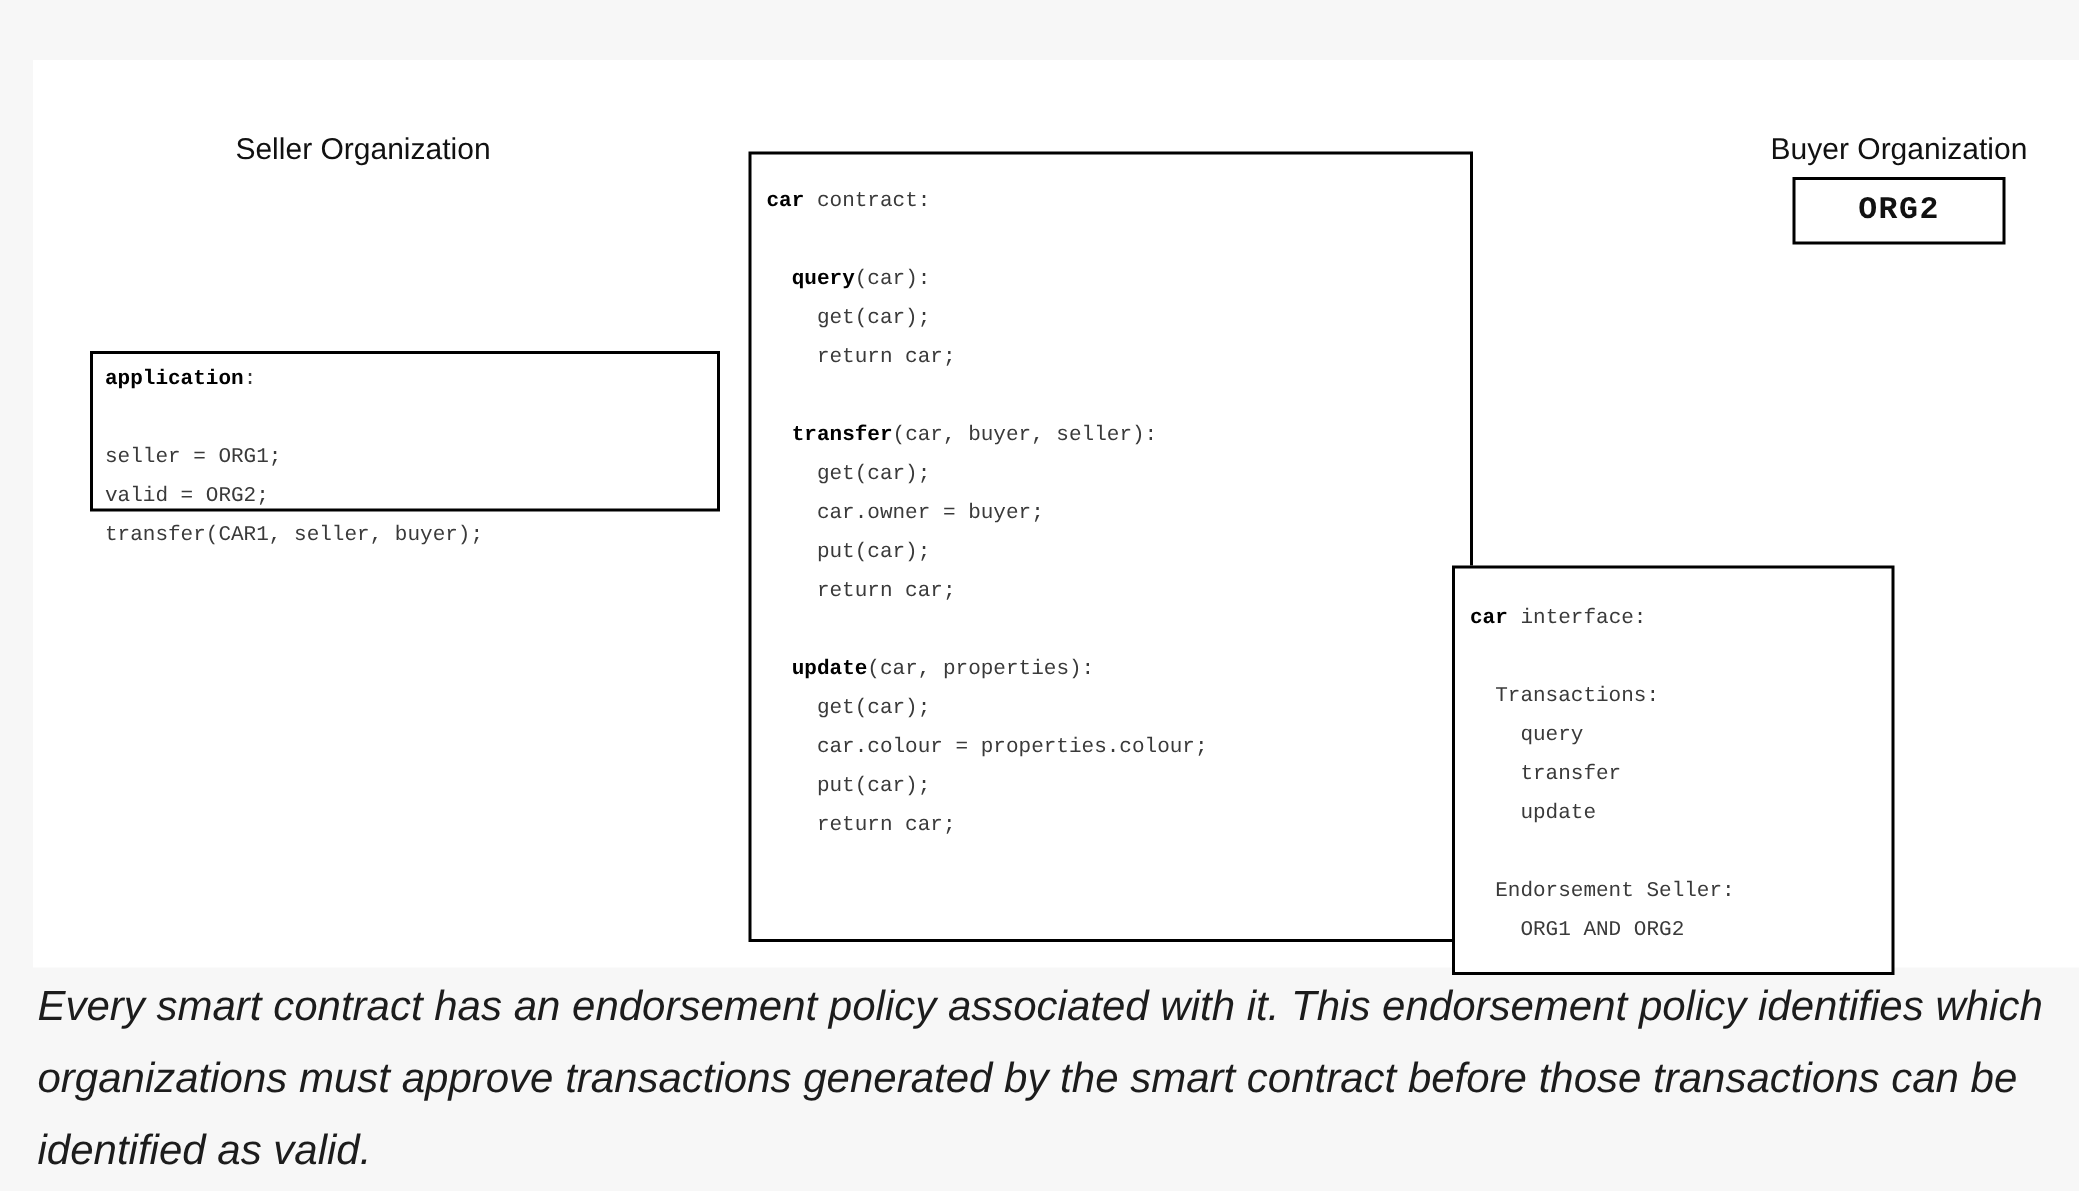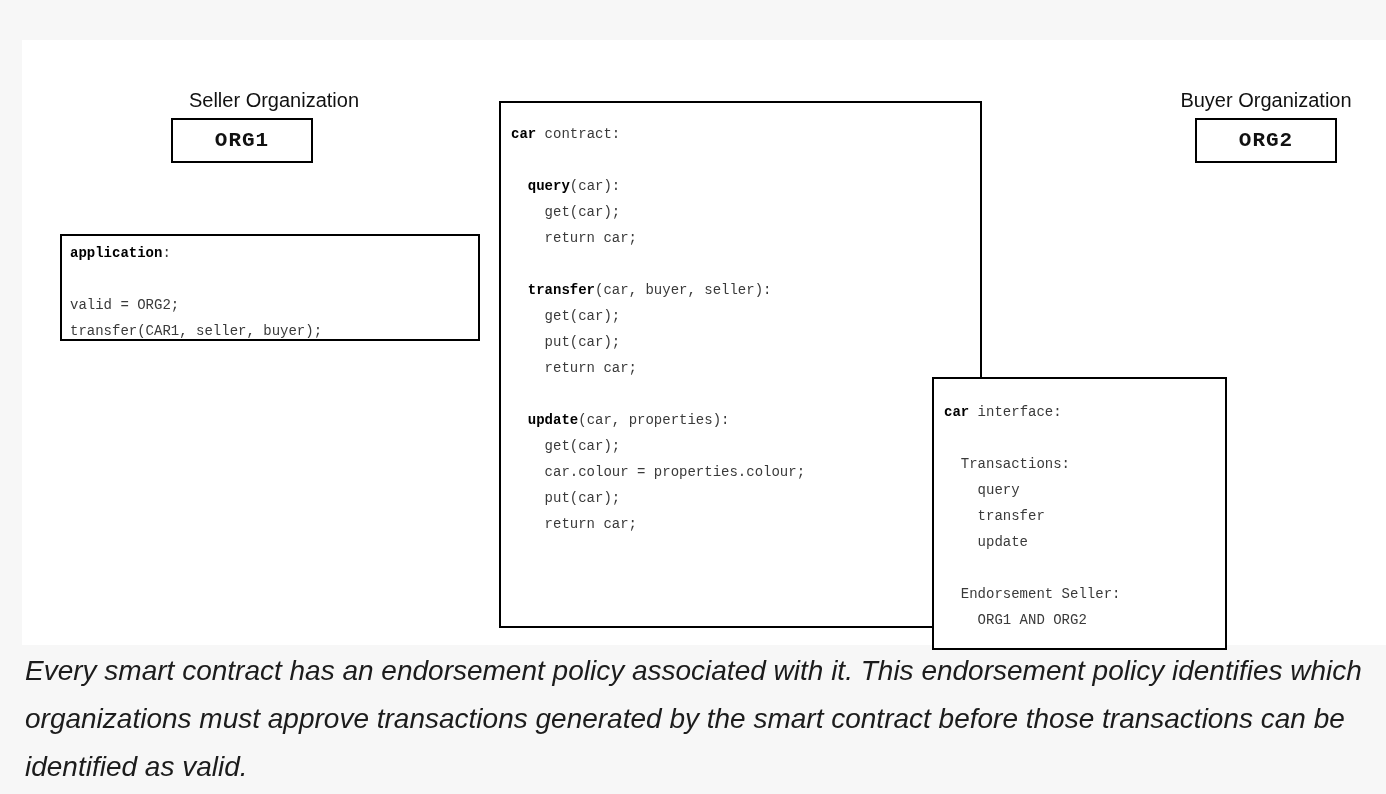--- a/index.html
+++ b/index.html
@@ -19,21 +19,21 @@
     background: #ffffff;
   }
   .org-label {
     position: absolute;
     font-size: 20px;
     line-height: 24px;
     color: #111111;
     text-align: center;
     white-space: nowrap;
   }
-  .org-label.seller { left: 130px; top: 48px; width: 180px; margin-left: 32px; }
+  .org-label.seller { left: 130px; top: 48px; width: 180px; }
   .org-label.buyer  { left: 1154px; top: 48px; width: 180px; }
   .org-box {
     position: absolute;
     width: 142px; height: 45px;
     border: 2px solid #000000;
     background: #ffffff;
     display: flex; align-items: center; justify-content: center;
     font-family: "Liberation Mono", "DejaVu Sans Mono", monospace;
     font-weight: bold;
     font-size: 21px;
@@ -58,21 +58,21 @@
     width: 420px; height: 107px;
     padding: 4px 6px 0 8px;
   }
   .code-box.contract {
     left: 477px; top: 61px;
     width: 483px; height: 527px;
     padding: 18px 6px 0 10px;
     z-index: 1;
   }
   .code-box.interface {
-    left: 910px; top: 337px;
+    left: 946px; top: 337px;
     width: 295px; height: 273px;
     padding: 20px 6px 0 10px;
     z-index: 2;
   }
   .caption {
     position: absolute;
     left: 25px; top: 647px;
     width: 1350px;
     font-style: italic;
     font-size: 28px;
@@ -81,46 +81,45 @@
   }
 </style>
 </head>
 <body>
 
 <div class="page">
   <div class="panel">
 
     <div class="org-label seller">Seller Organization</div>
 
-    <div class="org-box seller">
-      <span>ORG1</span>
-    </div>
 
     <div class="org-label buyer">Buyer Organization</div>
 
     <div class="org-box buyer">
       <span>ORG2</span>
     </div>
 
     <div class="code-box application">
         <div class="code-line"><span class="kw">application</span><span>:</span></div>
         <div class="code-line">&nbsp;</div>
+        <div class="code-line"><span>seller = ORG1;</span></div>
         <div class="code-line"><span>valid = ORG2;</span></div>
         <div class="code-line"><span>transfer(CAR1, seller, buyer);</span></div>
       </div>
 
     <div class="code-box contract">
         <div class="code-line"><span class="kw">car</span><span> contract:</span></div>
         <div class="code-line">&nbsp;</div>
         <div class="code-line"><span>  </span><span class="kw">query</span><span>(car):</span></div>
         <div class="code-line"><span>    get(car);</span></div>
         <div class="code-line"><span>    return car;</span></div>
         <div class="code-line">&nbsp;</div>
         <div class="code-line"><span>  </span><span class="kw">transfer</span><span>(car, buyer, seller):</span></div>
         <div class="code-line"><span>    get(car);</span></div>
+        <div class="code-line"><span>    car.owner = buyer;</span></div>
         <div class="code-line"><span>    put(car);</span></div>
         <div class="code-line"><span>    return car;</span></div>
         <div class="code-line">&nbsp;</div>
         <div class="code-line"><span>  </span><span class="kw">update</span><span>(car, properties):</span></div>
         <div class="code-line"><span>    get(car);</span></div>
         <div class="code-line"><span>    car.colour = properties.colour;</span></div>
         <div class="code-line"><span>    put(car);</span></div>
         <div class="code-line"><span>    return car;</span></div>
       </div>
 

